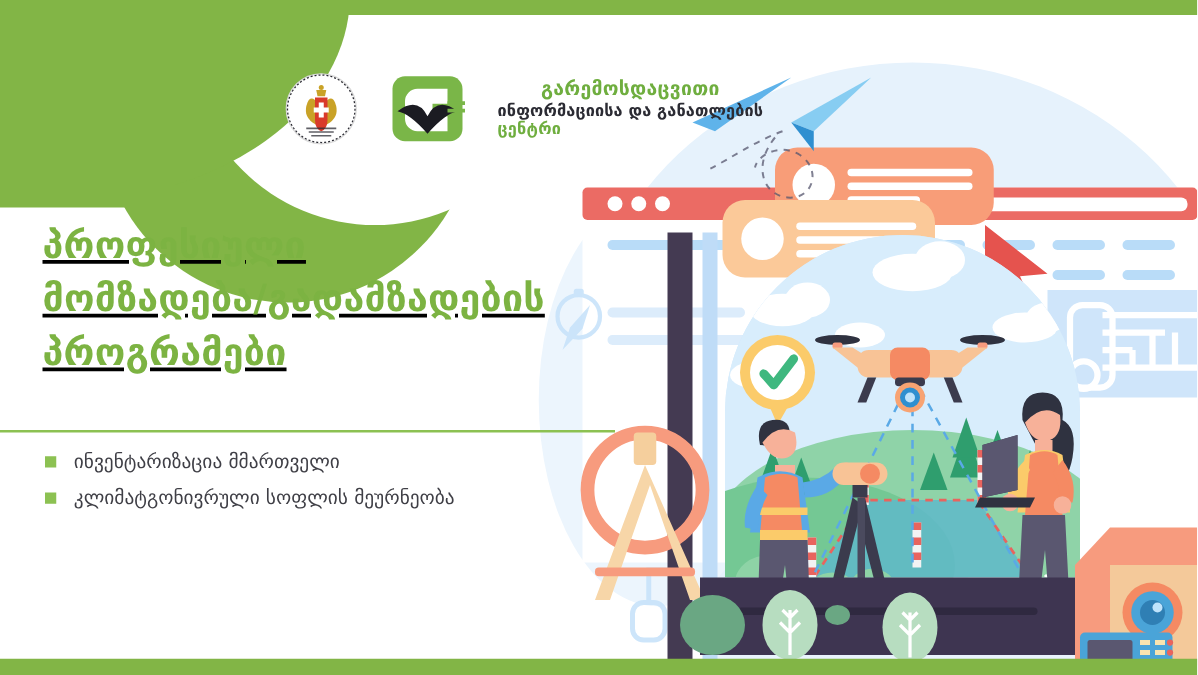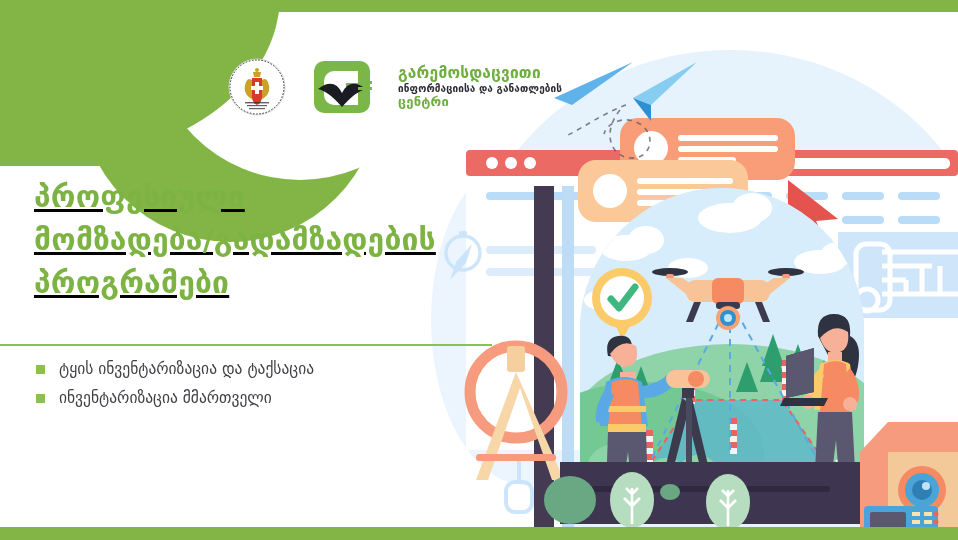--- a/index.html
+++ b/index.html
@@ -117,22 +117,22 @@
 
   
   .logo-row {
     position: absolute; left: 228px; top: 58px;
     display: flex; align-items: center; gap: 26px;
     z-index: 36;
   }
   .seal { width: 58px; height: 58px; }
   .logo-mark { width: 60px; height: 56px; }
   .logo-text { display: flex; flex-direction: column; line-height: 1; }
-  .logo-l1 { font-size: 15.5px; font-weight: bold; color: #6fae3f; letter-spacing: .2px; }
-  .logo-l2 { font-size: 10px; font-weight: bold; color: #2b2b33; margin-top: 3px; letter-spacing: .1px; }
+  .logo-l1 { font-size: 15.5px; font-weight: bold; color: #6fae3f; letter-spacing: .2px; text-align: center; }
+  .logo-l2 { font-size: 13px; font-weight: bold; color: #2b2b33; margin-top: 3px; letter-spacing: .1px; }
   .logo-l3 { font-size: 13px; font-weight: bold; color: #6fae3f; margin-top: 1px; letter-spacing: .2px; }
 
   
   .art {
     position: absolute; left: 430px; top: 0;
     width: 528px; height: 540px;
     z-index: 10;
   }
   .art svg { display: block; }
 </style>
@@ -462,24 +462,24 @@
     <div class="headline">პროფესიული
 მომზადება/გადამზადების
 პროგრამები</div>
   </div>
 
   <div class="divider"></div>
 
   <ul class="bullets">
     <li>
       <span class="sq"></span>
-      <span>ტყის ინვენტარიზაცია და ტაქსაცია</span>
+      <span>ინვენტარიზაცია მმართველი</span>
     </li>
     <li>
       <span class="sq"></span>
-      <span>ინვენტარიზაცია მმართველი</span>
+      <span>კლიმატგონივრული სოფლის მეურნეობა</span>
     </li>
   </ul>
 
 
   <div class="bar-top"></div>
   <div class="bar-bottom"></div>
 </div>
 
 </body></html>

